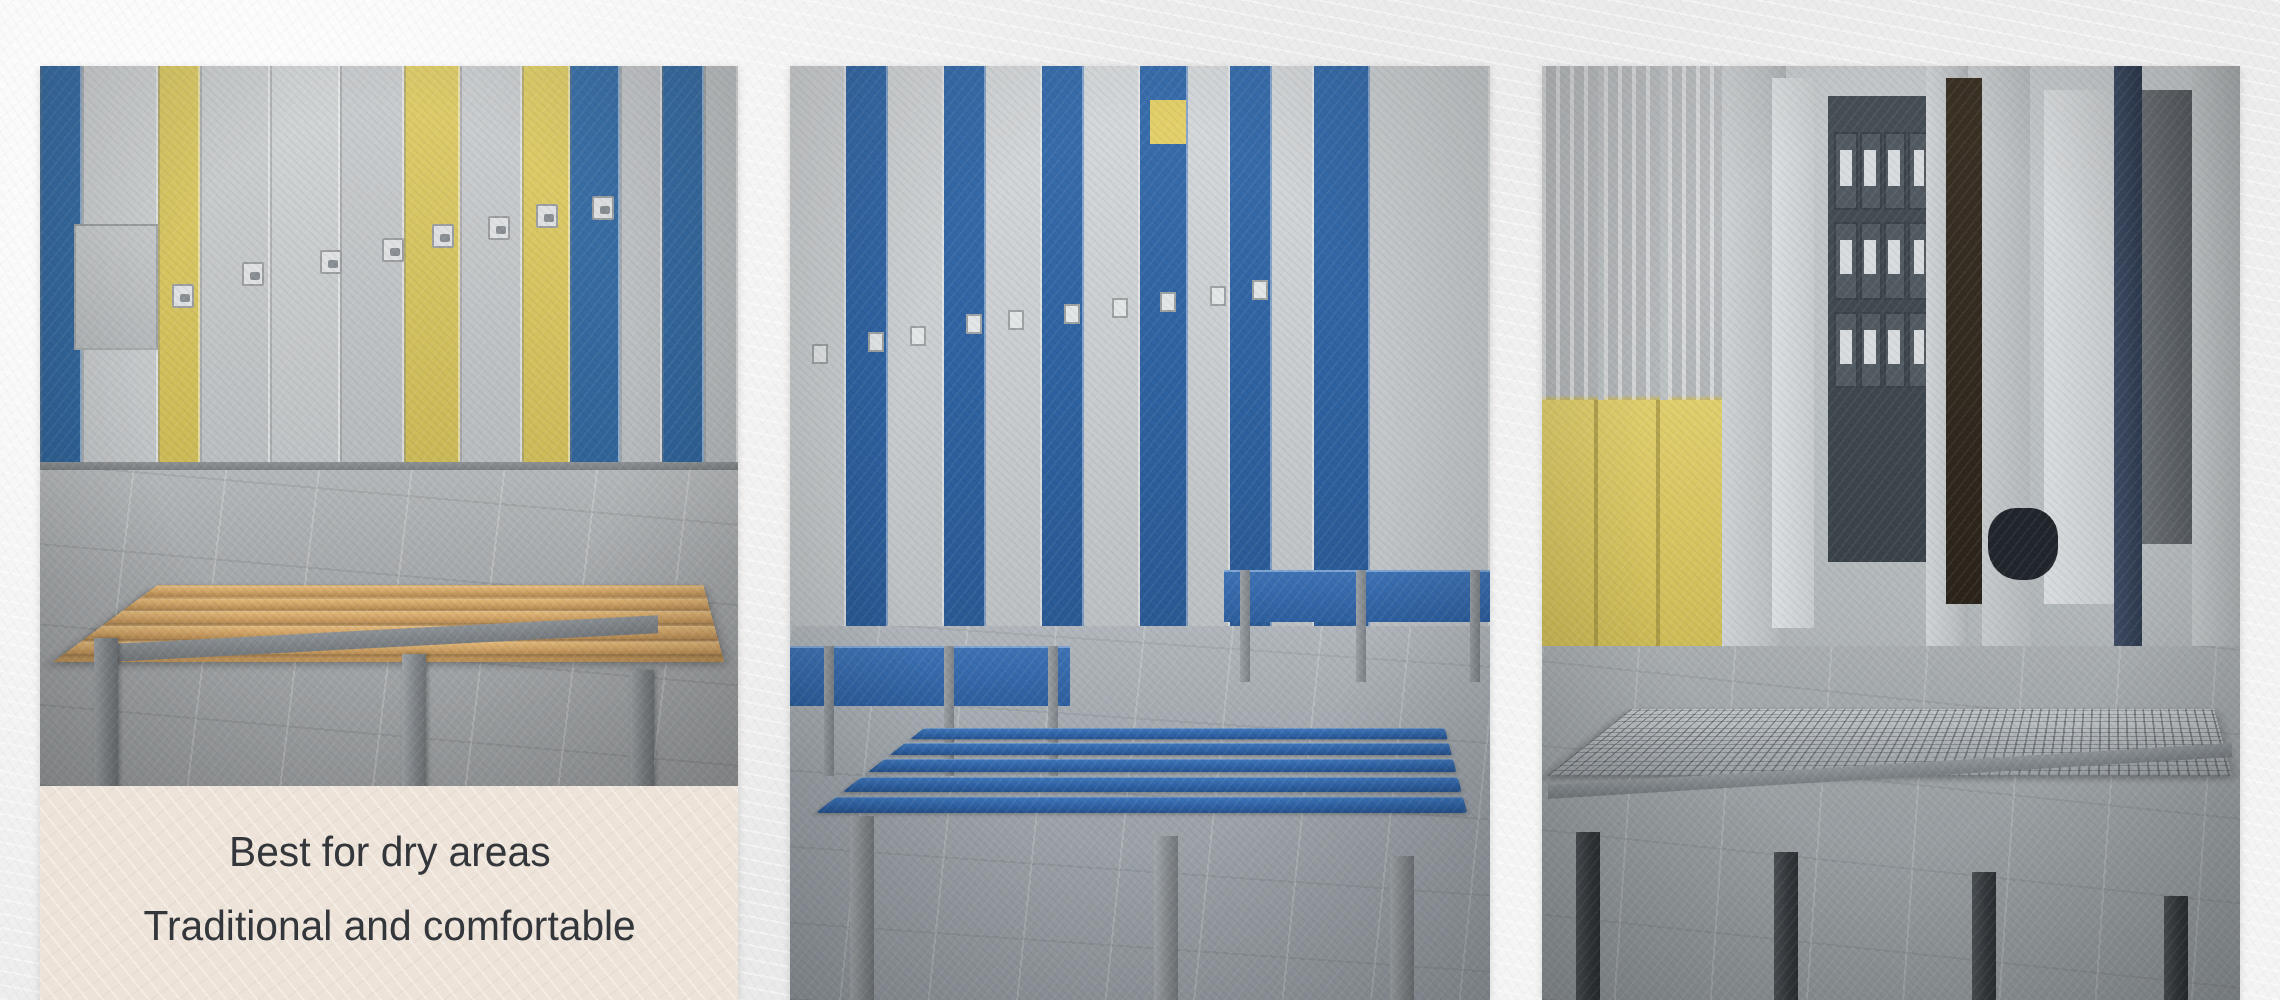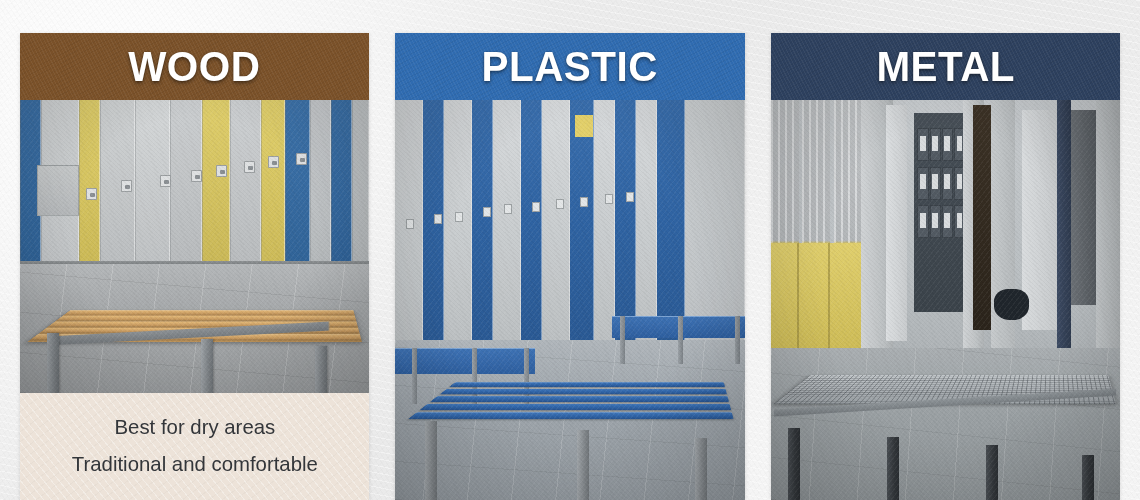--- a/index.html
+++ b/index.html
@@ -317,23 +317,20 @@
   }
 </style>
 </head>
 <body>
 
 <div class="page-bg"></div>
 
 <div class="panels">
 
   <div class="panel">
-    <div class="panel-header" style="background:#7a5129">
-      <div class="panel-title">WOOD</div>
-    </div>
 
     <div class="panel-photo wood-photo">
       <div class="w-lockers">
         <div class="w-locker" style="left:0%;  width:6%;  background:linear-gradient(180deg,#3d73ab,#2f6296)"></div>
         <div class="w-locker" style="left:6%;  width:11%; background:linear-gradient(180deg,#d4d7d8,#bfc2c4)"></div>
         <div class="w-locker" style="left:17%; width:6%;  background:linear-gradient(180deg,#e0cf6b,#cbb956)"></div>
         <div class="w-locker" style="left:23%; width:10%; background:linear-gradient(180deg,#cfd2d3,#babdbf)"></div>
         <div class="w-locker" style="left:33%; width:10%; background:linear-gradient(180deg,#d4d7d8,#bec1c3)"></div>
         <div class="w-locker" style="left:43%; width:9%;  background:linear-gradient(180deg,#cbced0,#b7babc)"></div>
         <div class="w-locker" style="left:52%; width:8%;  background:linear-gradient(180deg,#dfce6b,#cab857)"></div>
@@ -375,23 +372,20 @@
       <div class="vignette"></div>
     </div>
 
     <div class="panel-caption" style="background:#ede3d9">
       <div class="caption-line">Best for dry areas</div>
       <div class="caption-line">Traditional and comfortable</div>
     </div>
   </div>
 
   <div class="panel">
-    <div class="panel-header" style="background:#2f6bb0">
-      <div class="panel-title">PLASTIC</div>
-    </div>
 
     <div class="panel-photo plastic-photo">
       <div class="p-wall">
         <div class="p-locker p-grey" style="left:0%;  width:8%"></div>
         <div class="p-locker p-blue" style="left:8%;  width:6%"></div>
         <div class="p-locker p-grey" style="left:14%; width:8%"></div>
         <div class="p-locker p-blue" style="left:22%; width:6%"></div>
         <div class="p-locker p-grey" style="left:28%; width:8%"></div>
         <div class="p-locker p-blue" style="left:36%; width:6%"></div>
         <div class="p-locker p-grey" style="left:42%; width:8%"></div>
@@ -441,23 +435,20 @@
         <div class="bp-leg" style="left:88%; height:36%"></div>
       </div>
 
       <div class="grain"></div>
       <div class="vignette"></div>
     </div>
 
   </div>
 
   <div class="panel">
-    <div class="panel-header" style="background:#2d405e">
-      <div class="panel-title">METAL</div>
-    </div>
 
     <div class="panel-photo metal-photo">
       <div class="m-wall">
 
         <div class="m-curtain" style="left:0%;  width:8%"></div>
         <div class="m-curtain" style="left:9%;  width:8%"></div>
         <div class="m-curtain" style="left:18%; width:8%"></div>
         <div class="m-yellow" style="left:0%;  top:56%; width:26%; height:44%"></div>
         <div class="m-yellow" style="left:0%;  top:56%; width:8%;  height:44%; border-right:2px solid rgba(150,135,60,.6)"></div>
         <div class="m-yellow" style="left:9%;  top:56%; width:8%;  height:44%; border-right:2px solid rgba(150,135,60,.6)"></div>

